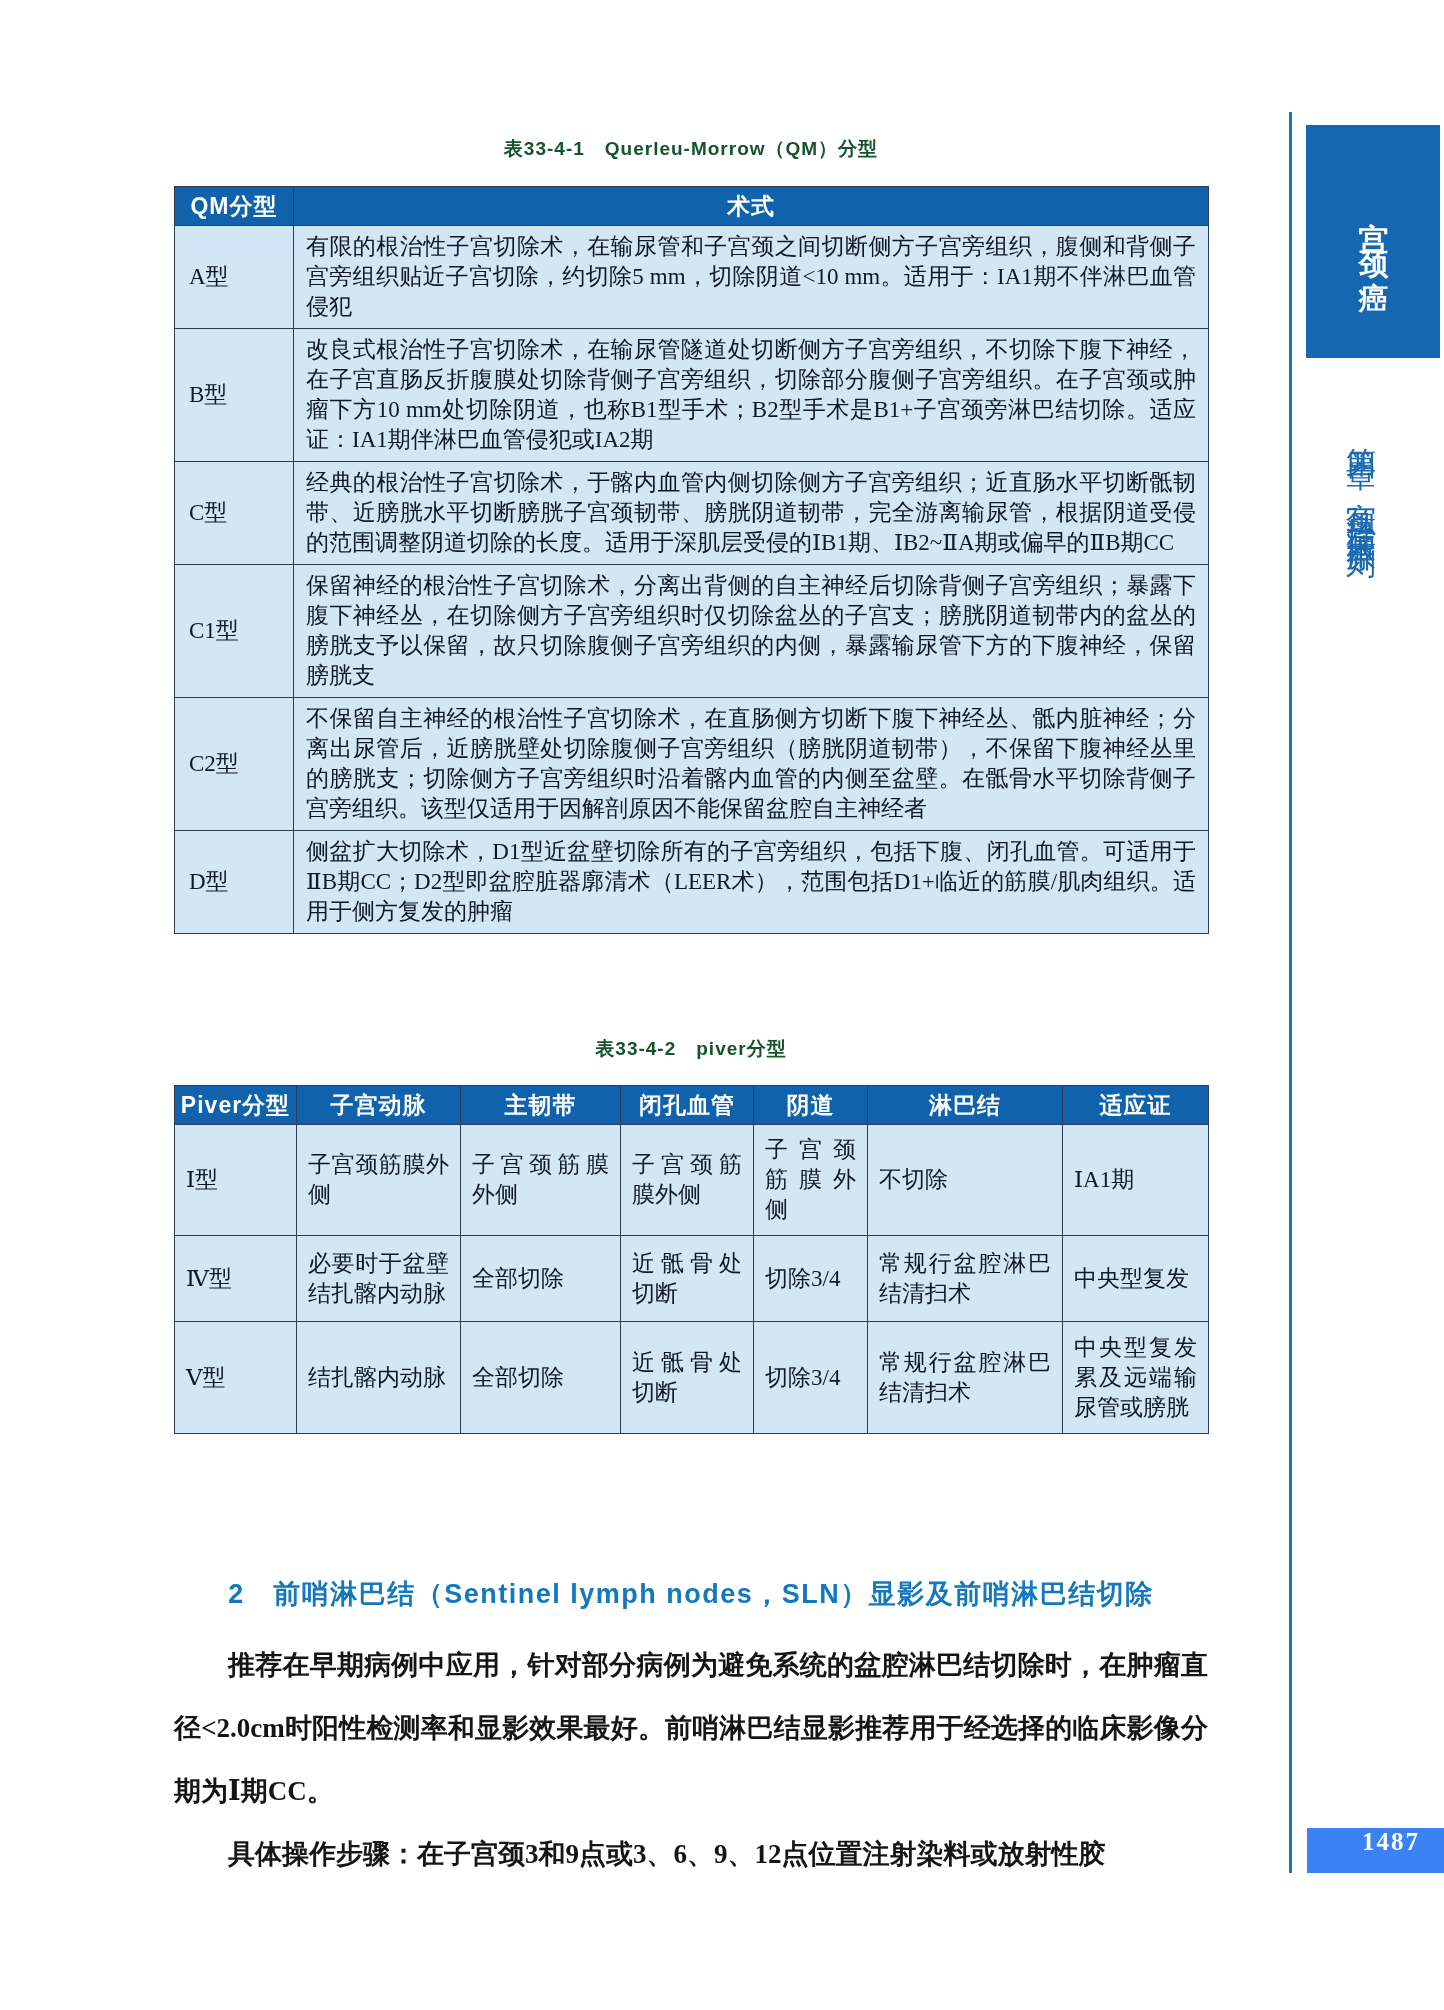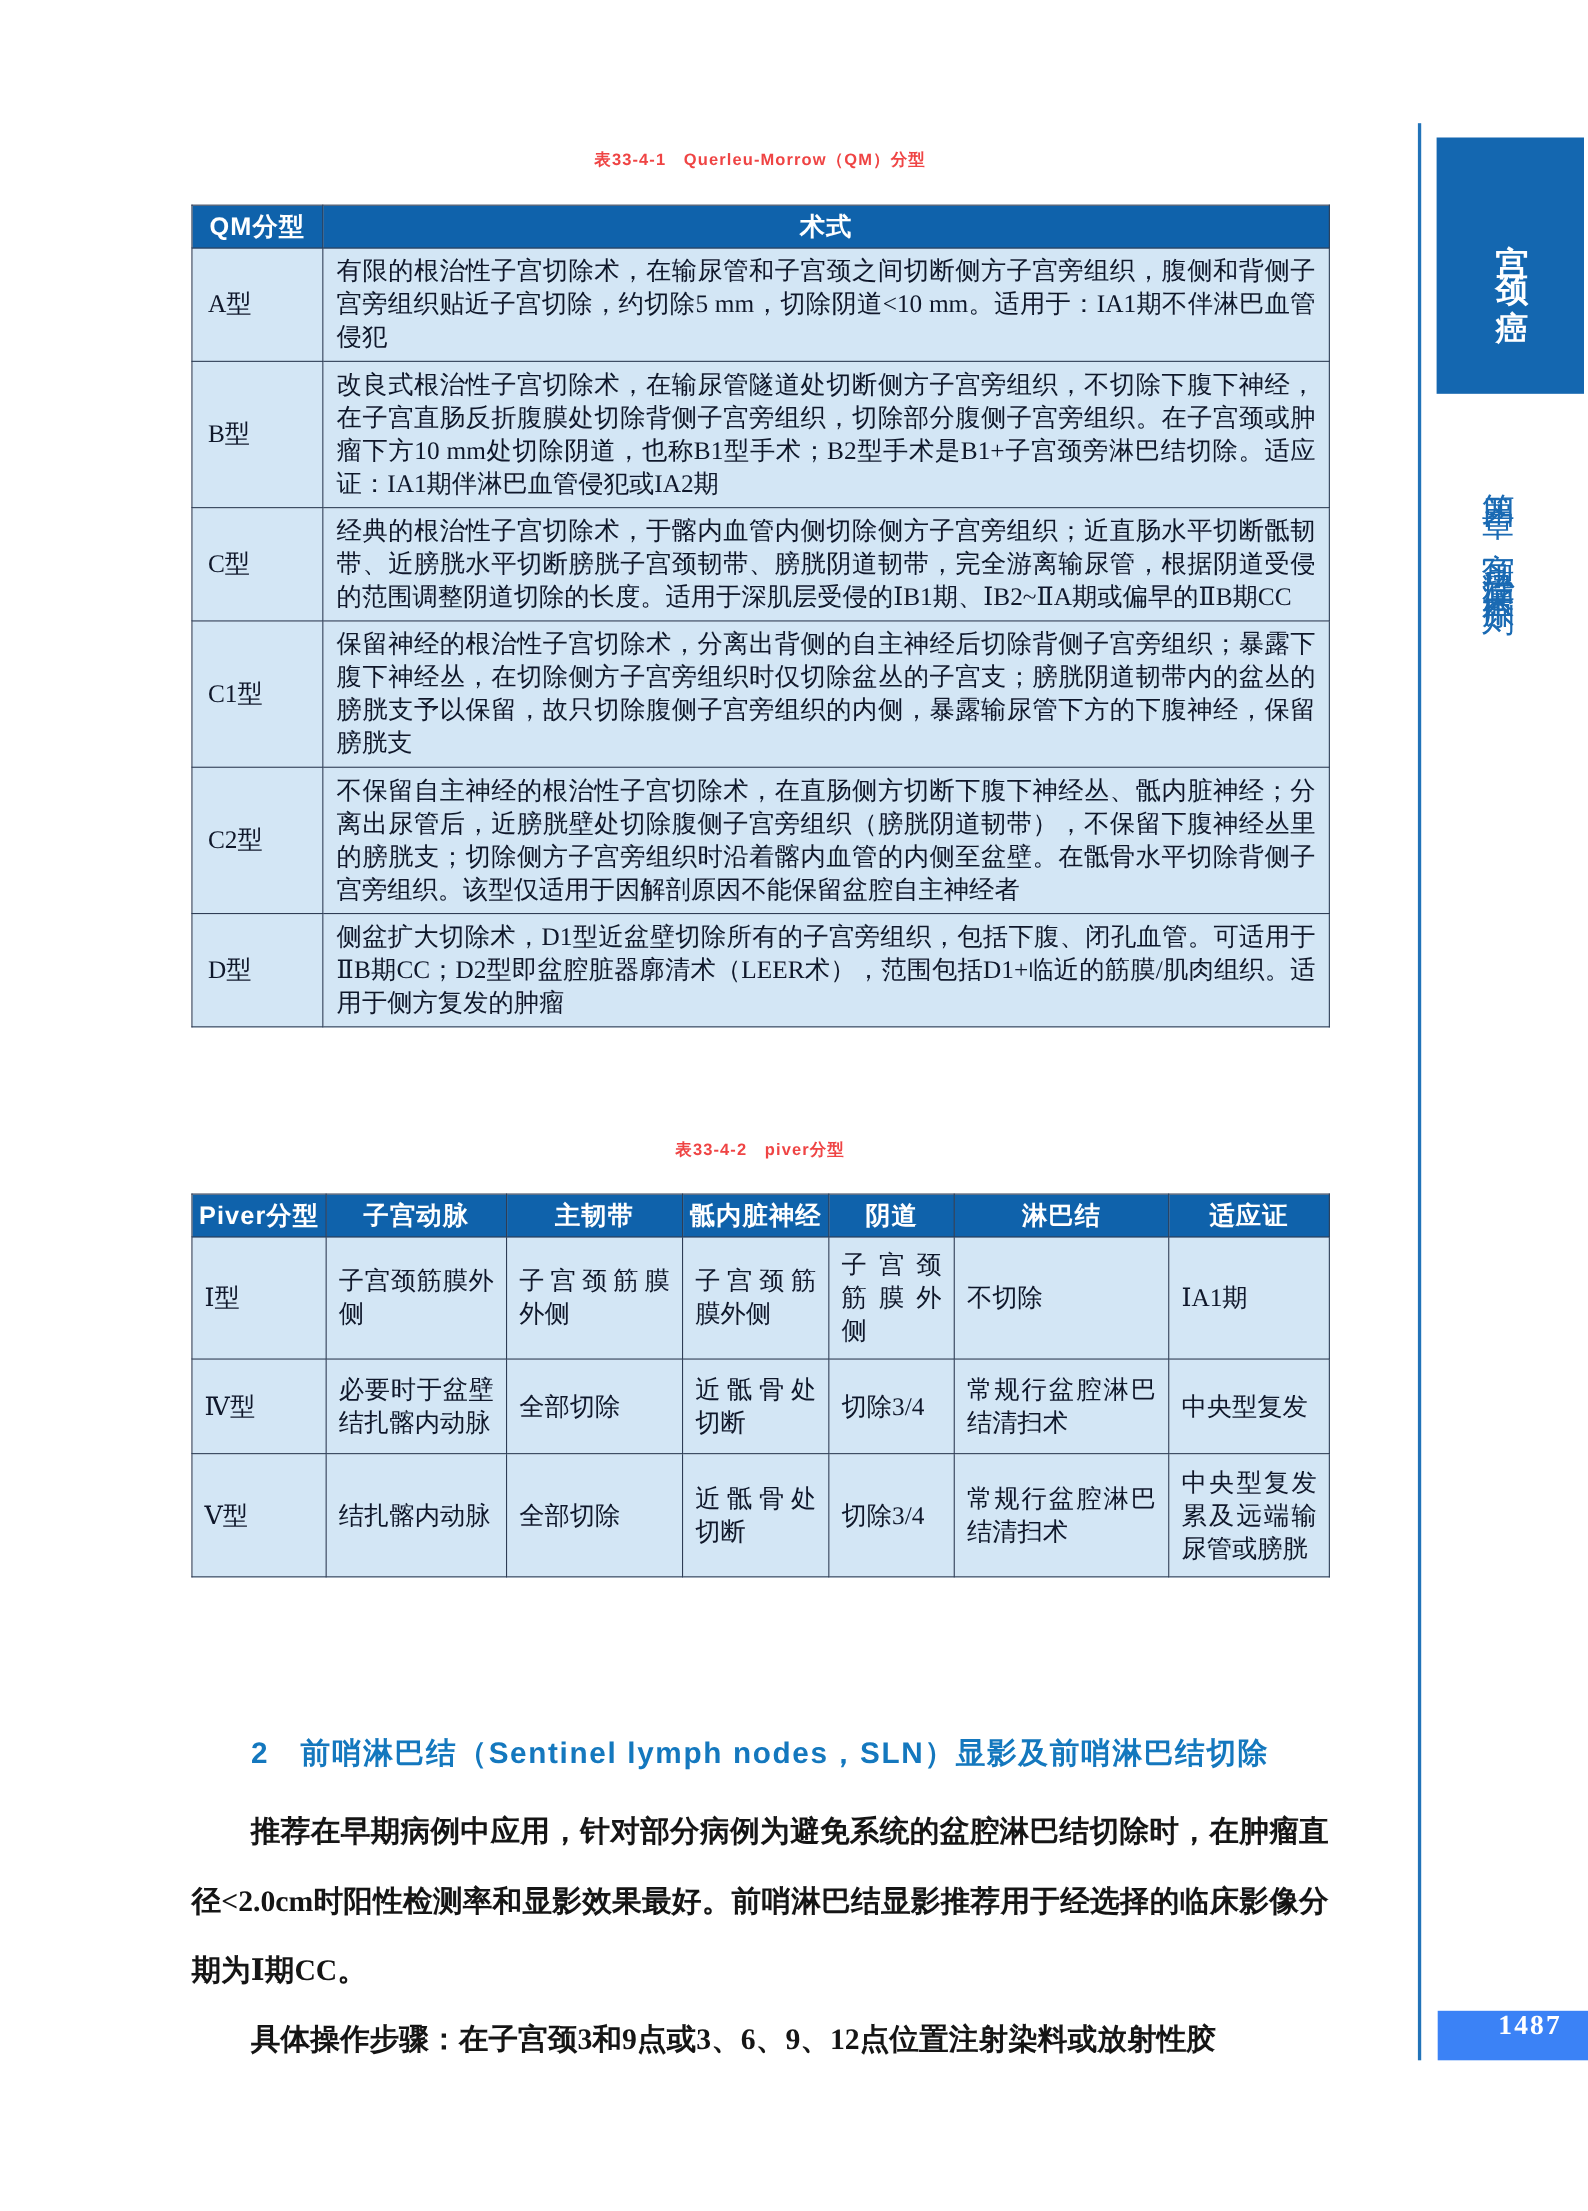--- a/index.html
+++ b/index.html
@@ -7,21 +7,21 @@
     width:1444px;height:2010px;position:relative;background:#ffffff;
     font-family:"Liberation Serif","DejaVu Serif",serif;color:#1a1a1a;
     overflow:hidden;
   }
   .abs{position:absolute;}
 
   
   .tbl-title{
     left:174px;width:1034px;text-align:center;
     font-family:"Liberation Sans","DejaVu Sans",sans-serif;
-    font-weight:bold;font-size:15px;color:#ef4444;letter-spacing:1px;
+    font-weight:bold;font-size:19px;color:#14532d;letter-spacing:1px;
   }
   .title1{top:136px;}
   .title2{top:1036px;}
 
   .section-heading{
     top:1576px;left:174px;width:1034px;text-align:center;
     font-family:"Liberation Sans","DejaVu Sans",sans-serif;
     font-weight:bold;font-size:27px;color:#1478be;letter-spacing:1.5px;
   }
 
@@ -135,21 +135,21 @@
     <col style="width:133px">
       <col style="width:114px">
       <col style="width:195px">
       <col style="width:146px">
   </colgroup>
   <thead>
     <tr>
       <th>Piver分型</th>
       <th>子宫动脉</th>
       <th>主韧带</th>
-      <th>骶内脏神经</th>
+      <th>闭孔血管</th>
       <th>阴道</th>
       <th>淋巴结</th>
       <th>适应证</th>
     </tr>
   </thead>
   <tbody>
     <tr class="r1">
       <td class="type-cell">Ⅰ型</td>
       <td>子宫颈筋膜外侧</td>
       <td>子宫颈筋膜外侧</td>

